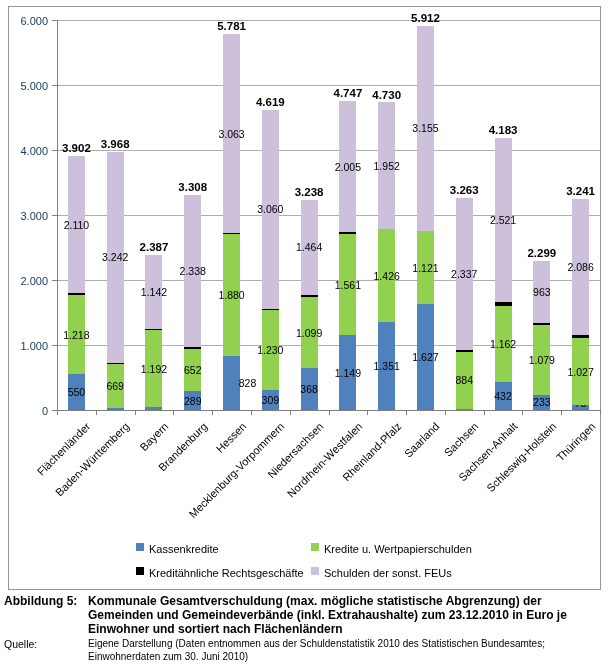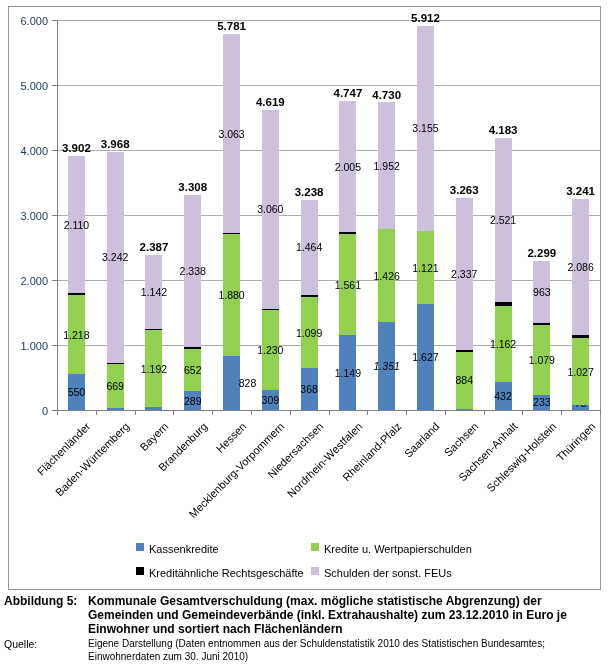--- a/index.html
+++ b/index.html
@@ -168,21 +168,21 @@
       <div class="seg-label" style="left: 347.893px; top: 372.658px;">1.149</div>
       <div class="seg" style="left: 339.393px; top: 233.85px; width: 17px; height: 101.465px; background: rgb(146, 208, 80);"></div>
       <div class="seg-label" style="left: 347.893px; top: 284.582px;">1.561</div>
       <div class="seg" style="left: 339.393px; top: 231.77px; width: 17px; height: 2.08px; background: rgb(0, 0, 0);"></div>
       <div class="seg-label" style="left: 347.893px; top: 224.77px;">32</div>
       <div class="seg" style="left: 339.393px; top: 101.445px; width: 17px; height: 130.325px; background: rgb(204, 192, 218);"></div>
       <div class="seg-label" style="left: 347.893px; top: 166.607px;">2.005</div>
       <div class="total-label" style="left: 347.893px; top: 93.445px;">4.747</div>
       <div class="x-label" style="left: 185.893px; top: 420px;">Nordrhein-Westfalen</div>
       <div class="seg" style="left: 378.179px; top: 322.185px; width: 17px; height: 87.815px; background: rgb(79, 129, 189);"></div>
-      <div class="seg-label" style="left: 386.679px; top: 366.092px; font-style: italic;">1.351</div>
+      <div class="seg-label" style="left: 386.679px; top: 366.092px;">1.351</div>
       <div class="seg" style="left: 378.179px; top: 229.495px; width: 17px; height: 92.69px; background: rgb(146, 208, 80);"></div>
       <div class="seg-label" style="left: 386.679px; top: 275.84px;">1.426</div>
       <div class="seg" style="left: 378.179px; top: 228.295px; width: 17px; height: 1.2px; background: rgb(0, 0, 0);"></div>
       <div class="seg-label" style="left: 386.679px; top: 221.295px;">2</div>
       <div class="seg" style="left: 378.179px; top: 102.485px; width: 17px; height: 126.88px; background: rgb(204, 192, 218);"></div>
       <div class="seg-label" style="left: 386.679px; top: 165.925px;">1.952</div>
       <div class="total-label" style="left: 386.679px; top: 94.55px;">4.730</div>
       <div class="x-label" style="left: 224.679px; top: 420px;">Rheinland-Pfalz</div>
       <div class="seg" style="left: 416.964px; top: 304.245px; width: 17px; height: 105.755px; background: rgb(79, 129, 189);"></div>
       <div class="seg-label" style="left: 425.464px; top: 357.123px;">1.627</div>

